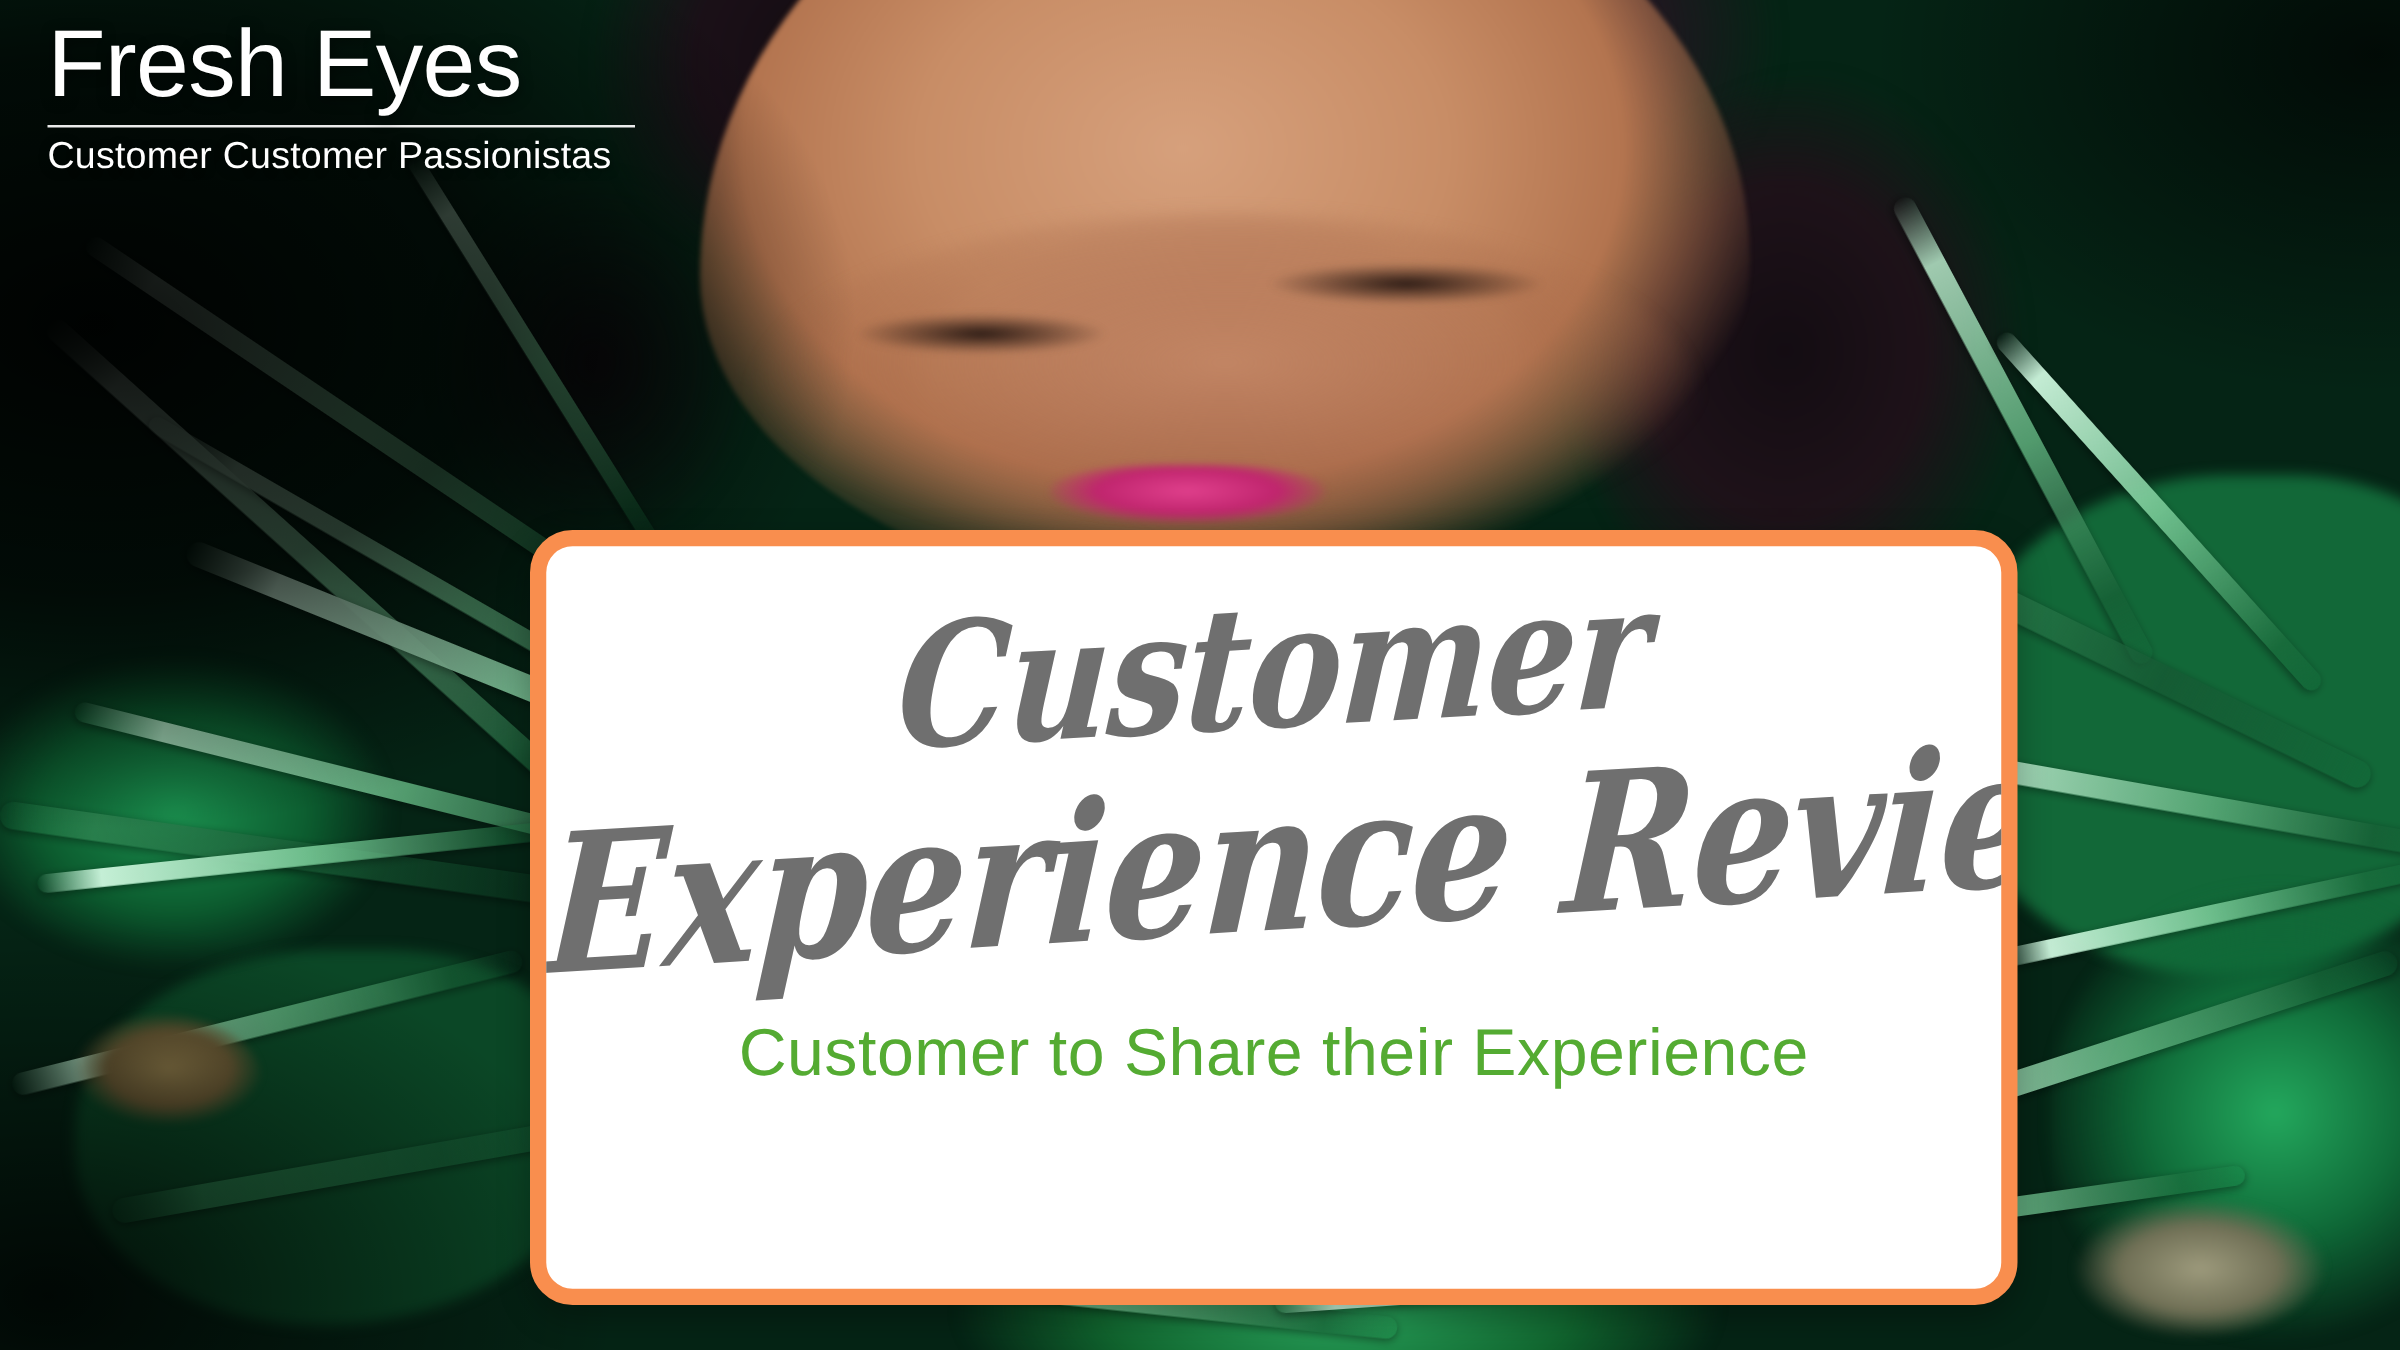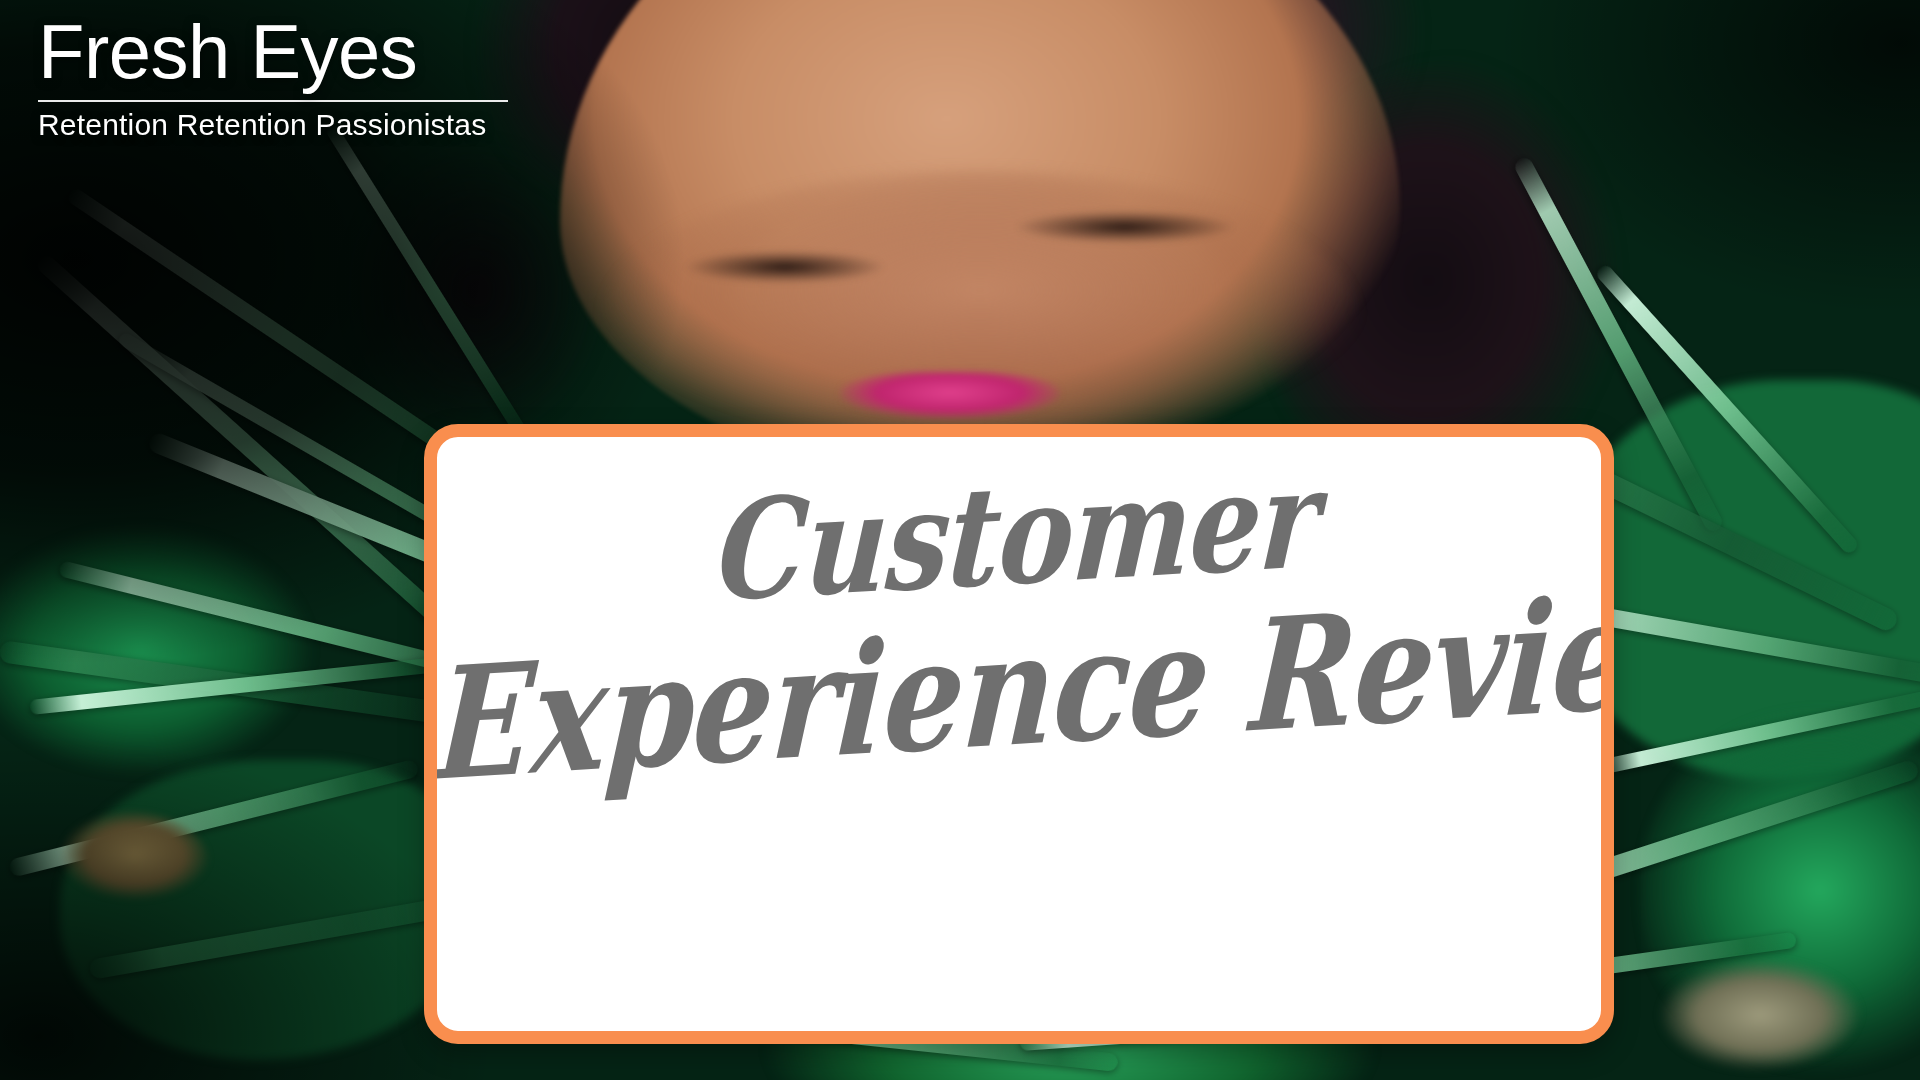--- a/index.html
+++ b/index.html
@@ -254,28 +254,29 @@
                 background:radial-gradient(ellipse 55% 55% at 50% 50%, #8d7a4a 0%, #6a5a35 60%, rgba(50,44,26,0) 92%); filter:blur(3px);"></div>
     <div class="leafblob" style="left:1660px; top:960px; width:200px; height:110px; border-radius:40% 30% 55% 45%;
                 background:radial-gradient(ellipse 55% 55% at 50% 50%, #9d9a7c 0%, #6f6f55 58%, rgba(48,48,36,0) 92%); filter:blur(4px);"></div>
 
     <div class="bg-vignette"></div>
   </div>
 
   <div class="logo">
     <div class="logo-title">Fresh Eyes</div>
     <div class="logo-rule"></div>
-    <div class="logo-tagline">Retention Retention Passionistas</div>
+    <div class="logo-tagline">Customer Customer Passionistas</div>
   </div>
 
   <div class="card">
 
     <div class="script-wrap">
       <div class="script-line script-line-1">Customer</div>
       <div class="script-line script-line-2">Experience Review</div>
     </div>
 
     <div class="subtitle">
+      <div>Customer to Share their Experience</div>
     </div>
 
   </div>
 
 </div>
 
 </body></html>

